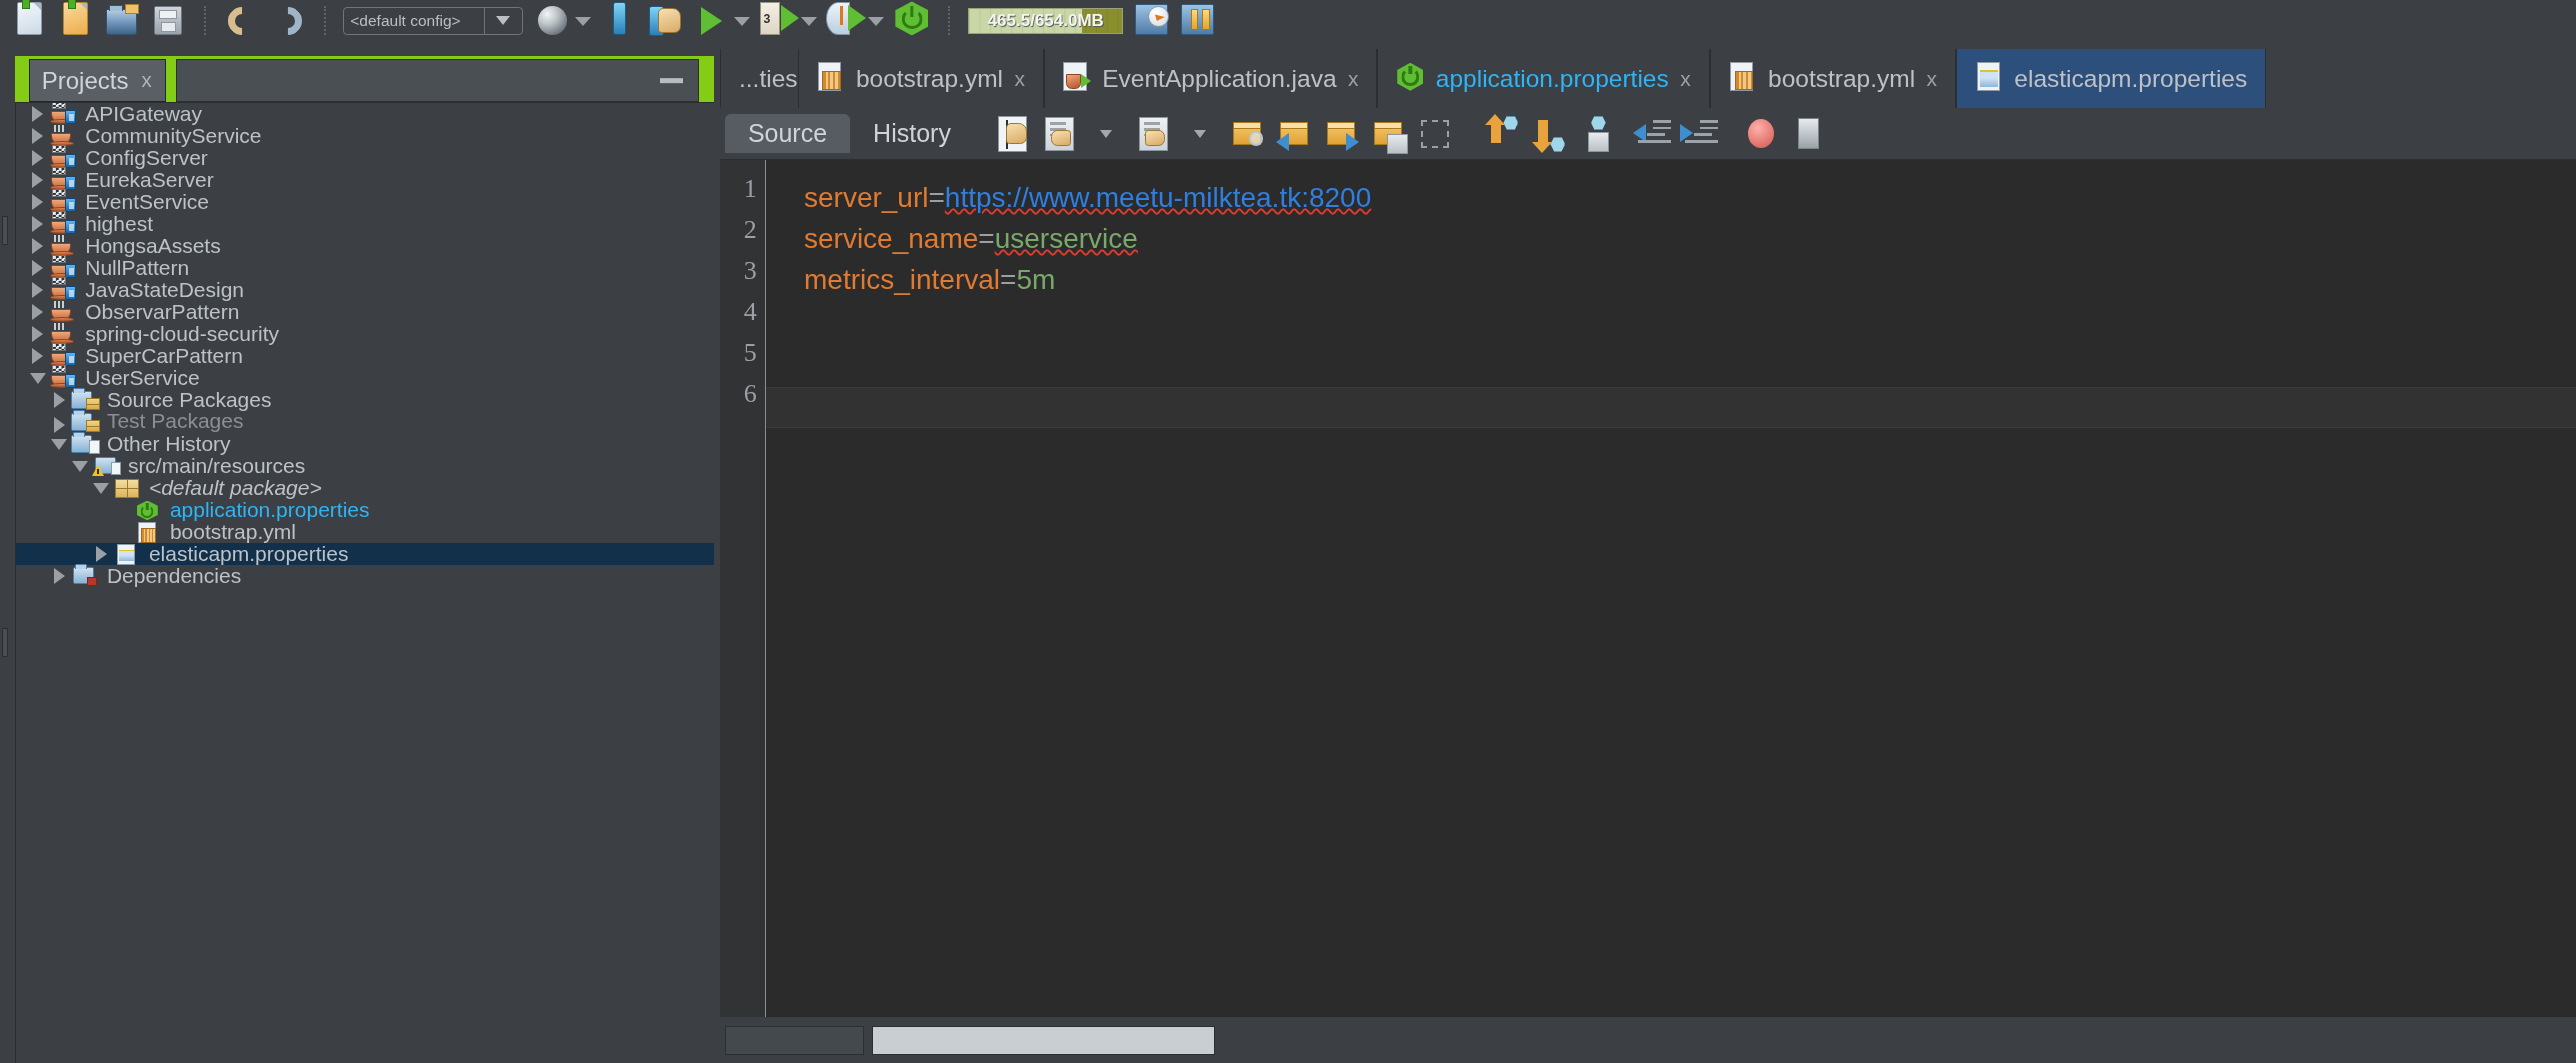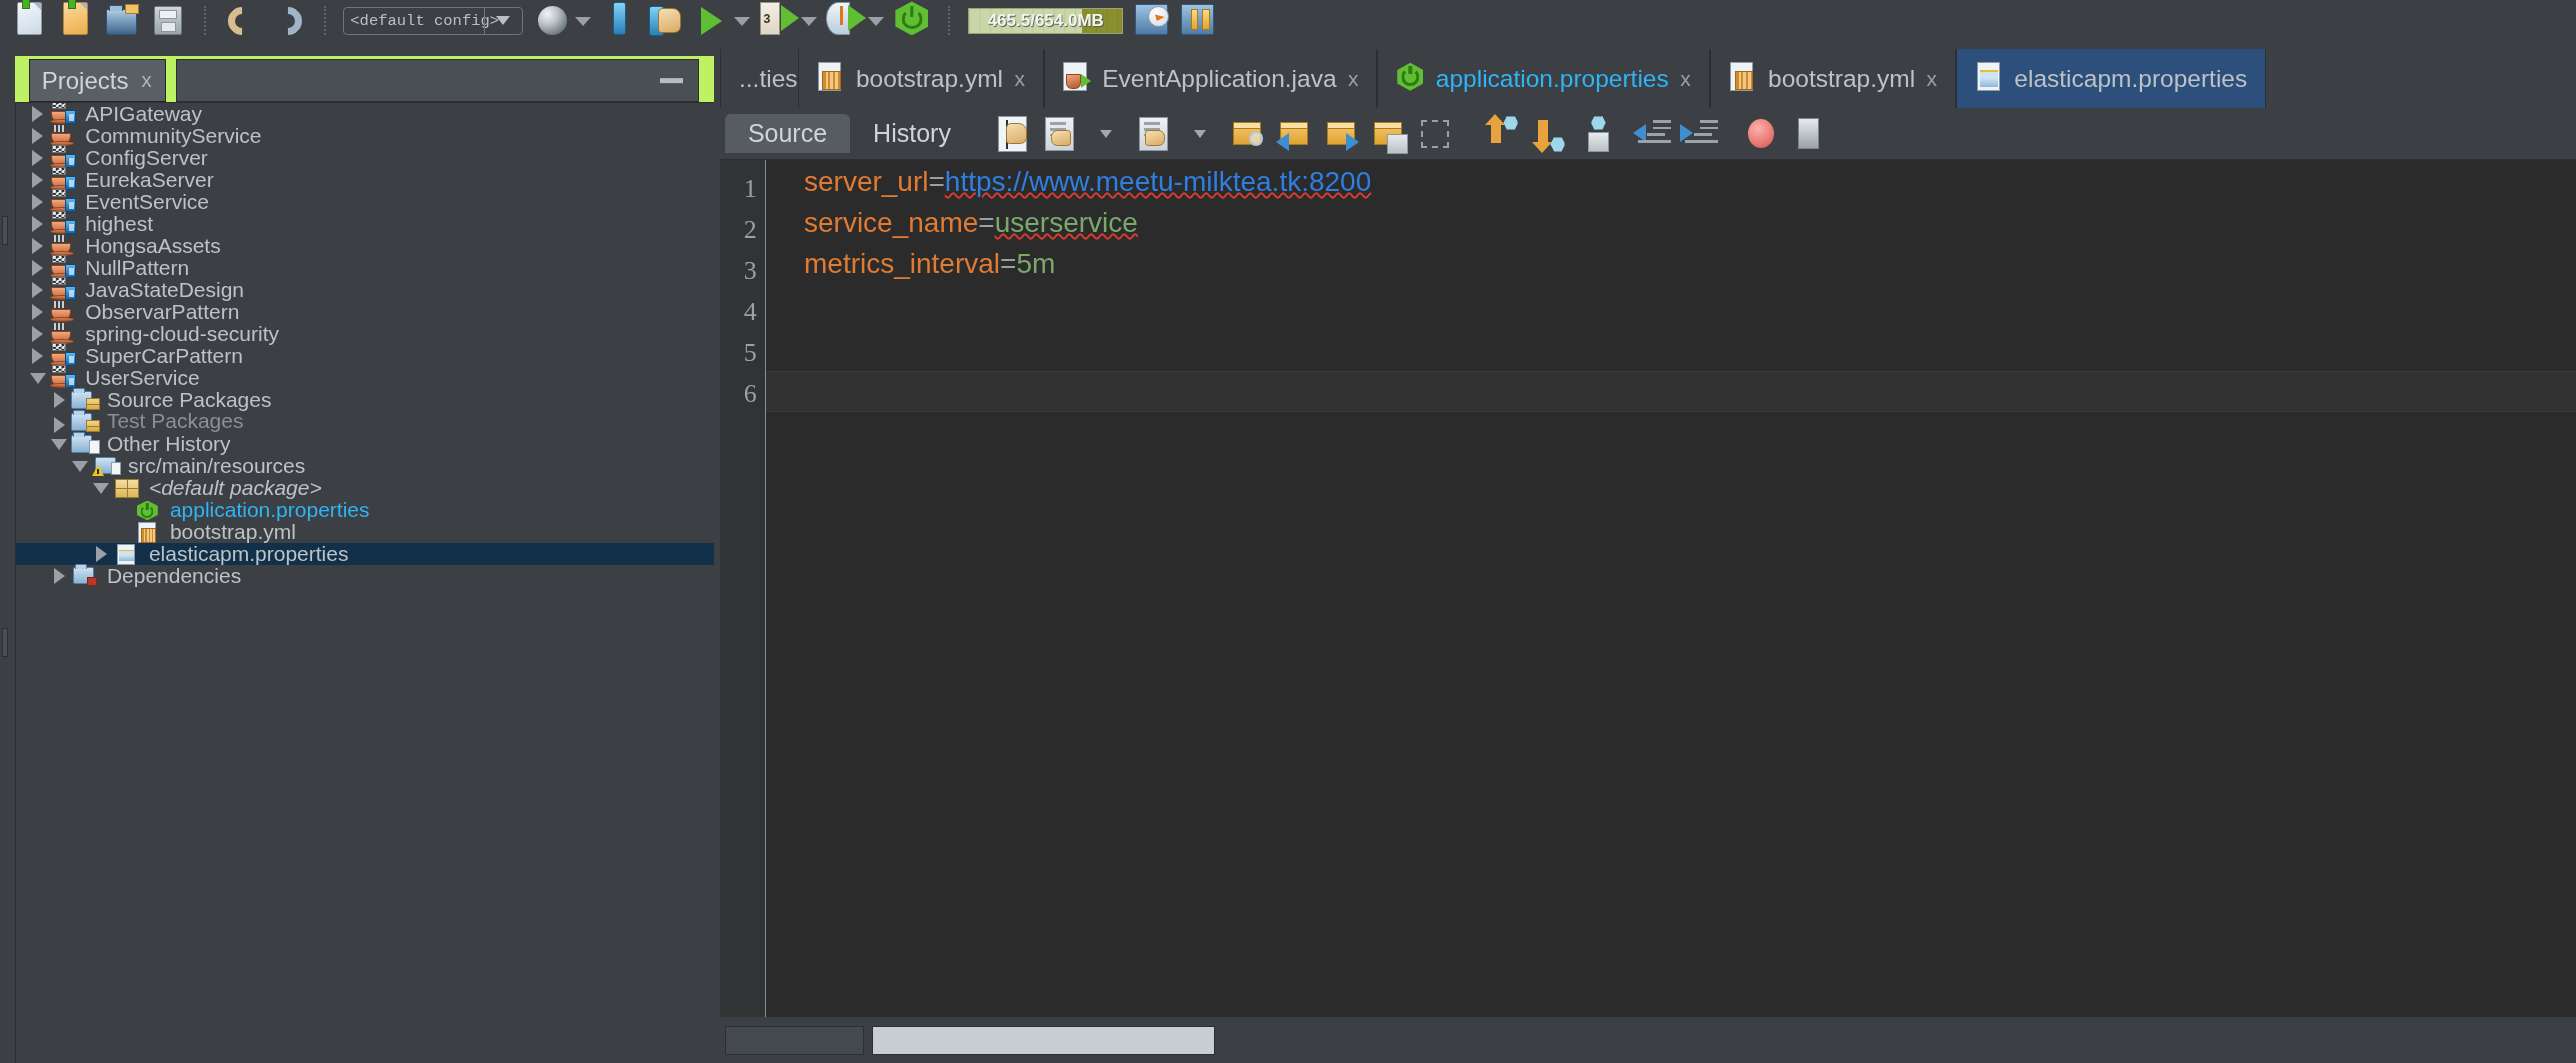--- a/index.html
+++ b/index.html
@@ -72,21 +72,21 @@
     border:7.4px solid #d8bd8f; border-right-color:transparent; border-bottom-color:transparent;
     transform: rotate(-45deg);
   }
   .ic-redo { border-color:#9fb4c6; border-left-color:transparent; border-bottom-color:transparent; transform: rotate(45deg);}
   .combo {
     width: 180px; height: 28px; margin: 0 6.5px 2.5px 3.3px;
     border:0.8px solid #6e767d; border-radius:4.1px; background:#3c4044;
     display:flex; align-items:center; color:#b9bfc4; font-size:15.5px;
     position: relative; overflow: hidden;
   }
-  .combo .cval { padding-left:6.5px; white-space:nowrap;font-family:Liberation Mono, monospace; }
+  .combo .cval { padding-left:6.5px; white-space:nowrap; }
   .combo .cbtn {
     position:absolute; right:0; top:0; bottom:0; width:38px;
     border-left:0.8px solid #6e767d; display:flex; align-items:center; justify-content:center;
   }
   .combo .cbtn i {
     width:0;height:0;border-left:7.4px solid transparent;border-right:7.4px solid transparent;
     border-top:9px solid #b9bfc4; display:block;
   }
   .ic-globe {
     width:29px;height:29px;border-radius:50%;
@@ -131,21 +131,21 @@
   .ic-pause .b{position:absolute;inset:0;background:linear-gradient(180deg,#9cc3e3,#4f7ba6);border:0.8px solid #2f5b82;border-radius:1.6px;}
   .ic-pause .p1,.ic-pause .p2{position:absolute;top:4.9px;width:7.4px;height:21px;background:linear-gradient(180deg,#ffd880,#e0a52e);border:0.8px solid #a67a18;}
   .ic-pause .p1{right:15.5px;} .ic-pause .p2{right:4.1px;}
 
   
   .projects-panel {
     position:absolute; left:14.7px; top:56px; width:699px; height: 1008px;
     background:#3c4044;
   }
   .panel-tabrow {
-    position:relative; height:47px; background:#bef264;
+    position:relative; height:47px; background:#84cc16;
     border-bottom:0.8px solid #2b2f33;
     display:flex; align-items:stretch;
   }
   .panel-tab {
     width: 137px; margin:3.3px 0 0 14.7px;
     background:#595f64; border:0.8px solid #23272a;
     display:flex; align-items:center; gap:13px; padding:0 11.4px;
     color:#cfd4d8; font-size:24px;
   }
   .panel-tab .x { color:#aeb4b9; font-size:20.4px; }
@@ -325,21 +325,21 @@
     display:flex;
   }
   .gutter {
     width:46px; flex:0 0 46px; background:#313335;
     border-right:1.6px solid #8a8f93;
     padding-top:8.2px;
     color:#9aa0a5; font:400 26px "Liberation Serif", serif;
     text-align:right;
   }
   .gutter .gl { height:41px; line-height:41px; padding-right:8.2px; }
-  .code { flex:1; padding-top:6px; position:relative; overflow:hidden; }
+  .code { flex:1; padding-top:22px; position:relative; overflow:hidden; }
   .cl { height:41px; line-height:41px; padding-left:38px; font:400 28px "Liberation Sans", sans-serif; white-space:nowrap;}
   .cl.caretline { background:#323232; border-top:0.8px solid #3a3a3a; border-bottom:0.8px solid #3a3a3a;}
   .k { color:#e07b33; }
   .eq { color:#9aa0a5; }
   .v { color:#7aa86b; }
   .url { color:#2f7fe0; text-decoration:underline; }
   .sq { text-decoration: underline; text-decoration-style: wavy; text-decoration-color:#e03b2f; text-decoration-thickness:1.6px; }
   .statusbar {
     position:absolute; left:0; bottom:0; right:0; height:46px; background:#3c4044;
     display:flex; align-items:center; padding-left:4.9px; gap:8.2px;

